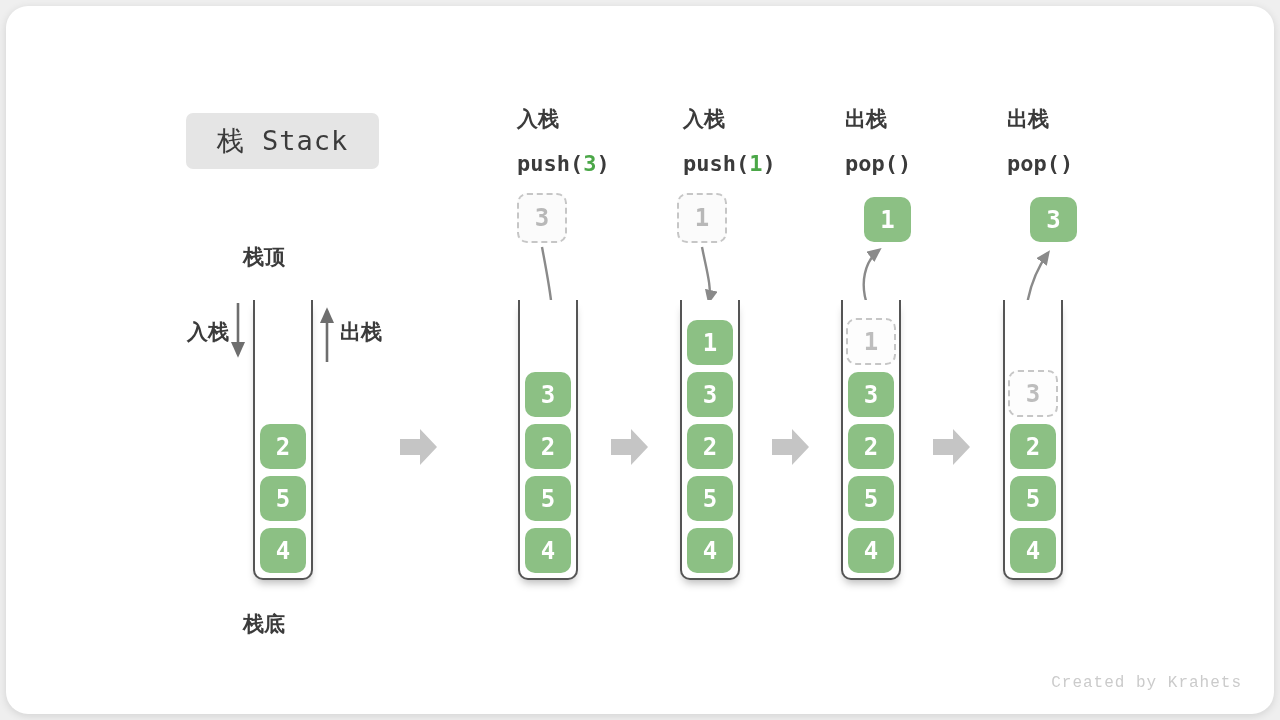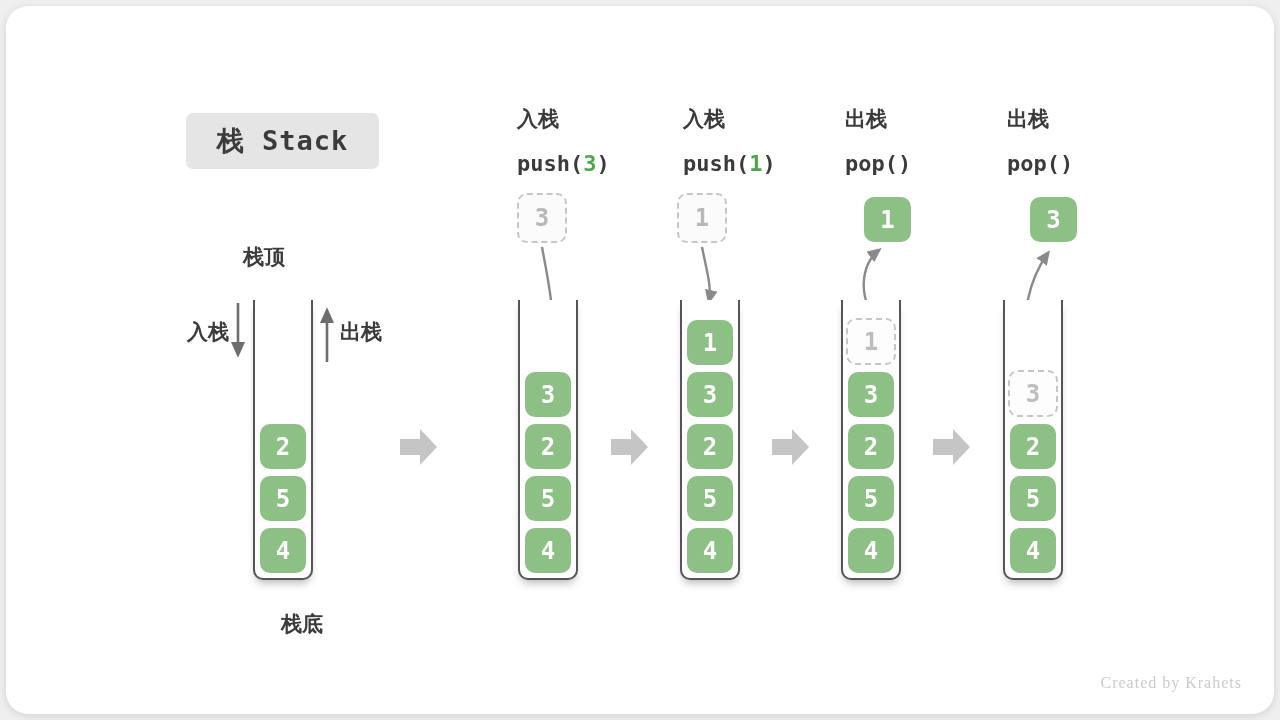--- a/index.html
+++ b/index.html
@@ -10,21 +10,21 @@
   .card {
     position:absolute; inset:6px; background:#ffffff;
     border-radius:22px; box-shadow:0 2px 8px rgba(0,0,0,0.12);
   }
 
   .title-box {
     position:absolute; left:186px; top:113px; width:193px; height:56px;
     background:#e5e5e5; border-radius:7px;
     display:flex; align-items:center; justify-content:center;
     font-family:"DejaVu Sans Mono", monospace;
-    font-size:27px; font-weight:bold; color:#3b3b3b; letter-spacing:1px;
+    font-size:27px; font-weight:normal; color:#3b3b3b; letter-spacing:1px;
   }
 
   .zh-label {
     position:absolute; font-size:21px; font-weight:bold; color:#3b3b3b;
     line-height:26px; white-space:nowrap;
   }
 
   .op { position:absolute; top:105px; }
   .op-zh { font-size:21px; font-weight:bold; color:#3b3b3b; line-height:27px; }
   .op-code {
@@ -66,21 +66,21 @@
     width:47px; height:45px; top:197px;
     background:#8cc084; color:#ffffff;
   }
 
   .overlay { position:absolute; left:0; top:0; pointer-events:none; }
   .curve { fill:none; stroke:#8a8a8a; stroke-width:2.4px; }
   .straight { fill:none; stroke:#6e6e6e; stroke-width:2.6px; }
 
   .credit {
     position:absolute; right:38px; top:674px;
-    font-family:Liberation Serif, serif; font-size:16px; color:#cbcbcb;
+    font-family:Liberation Mono, monospace; font-size:16px; color:#cbcbcb;
     letter-spacing:1px;
   }
 </style>
 </head>
 <body>
 
 <div class="canvas">
   <div class="card"></div>
 
   <div class="title-box">栈 Stack</div>
@@ -108,21 +108,21 @@
       <polygon points="400,439 420,439 420,429 437,447 420,465 420,455 400,455"></polygon>
       <polygon points="611,439 631,439 631,429 648,447 631,465 631,455 611,455"></polygon>
       <polygon points="772,439 792,439 792,429 809,447 792,465 792,455 772,455"></polygon>
       <polygon points="933,439 953,439 953,429 970,447 953,465 953,455 933,455"></polygon>
     </g>
   </svg>
 
   <div class="zh-label" style="left:243px; top:244px; width:80px; text-align:left;">栈顶</div>
   <div class="zh-label" style="left:184px; top:319px; width:45px; text-align:right;">入栈</div>
   <div class="zh-label" style="left:340px; top:319px;">出栈</div>
-  <div class="zh-label" style="left:243px; top:611px; width:80px; text-align:right;">栈底</div>
+  <div class="zh-label" style="left:243px; top:611px; width:80px; text-align:left;">栈底</div>
 
   <div class="op" style="left:517px;">
     <div class="op-zh">入栈</div>
     <div class="op-code"><span>push(</span><span class="arg">3</span><span>)</span></div>
   </div>
   <div class="op" style="left:683px;">
     <div class="op-zh">入栈</div>
     <div class="op-code"><span>push(</span><span class="arg">1</span><span>)</span></div>
   </div>
   <div class="op" style="left:845px;">

